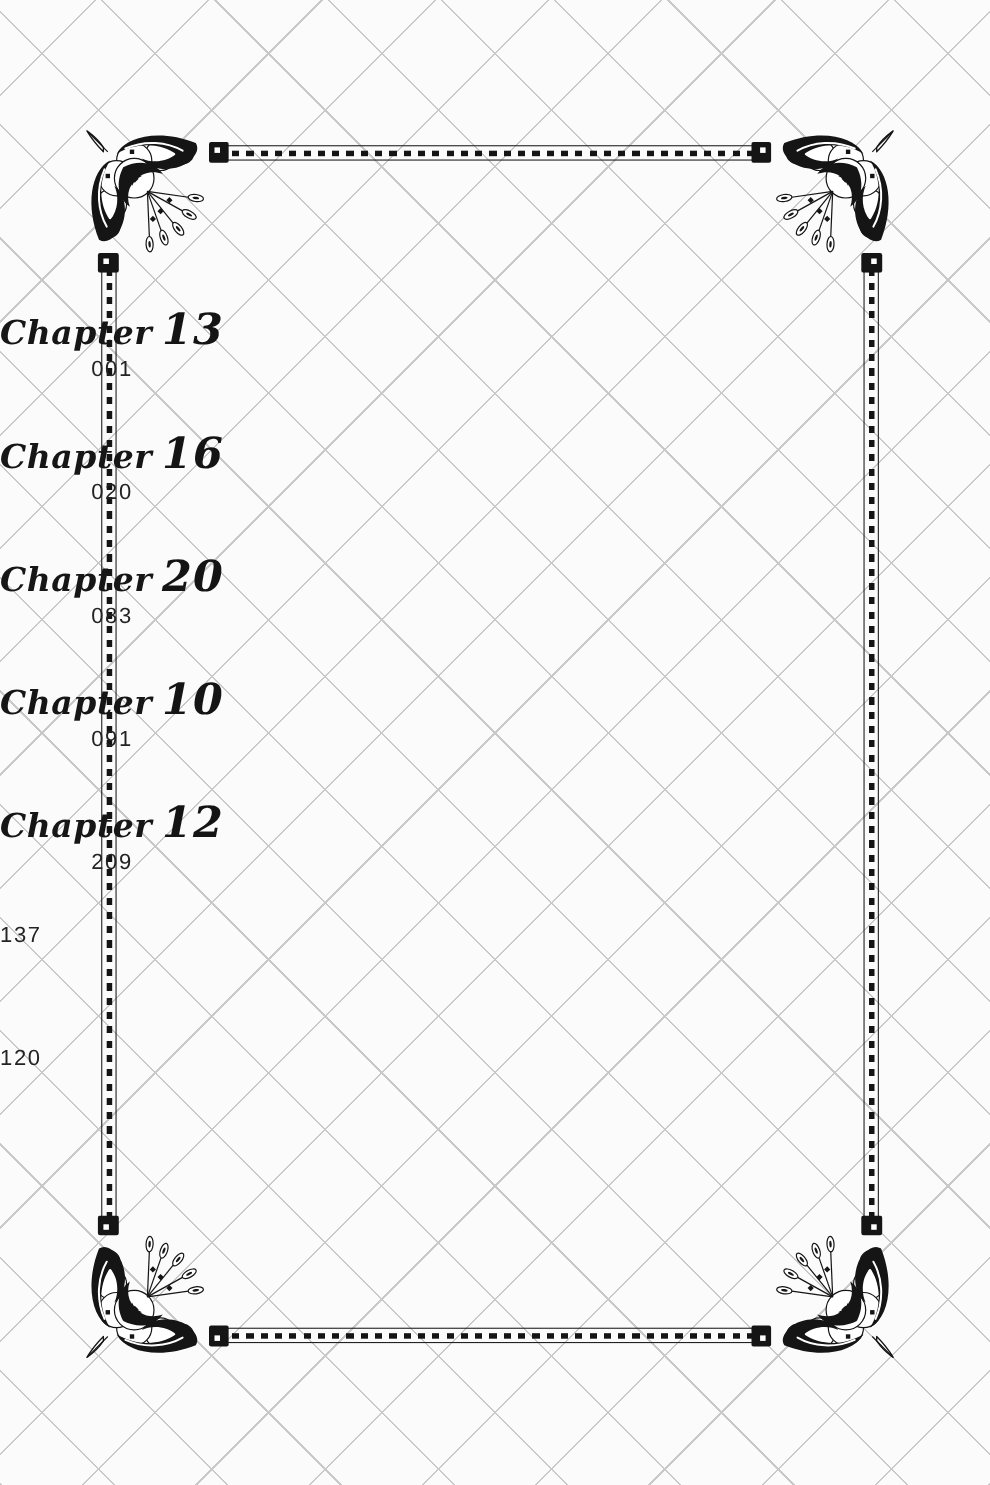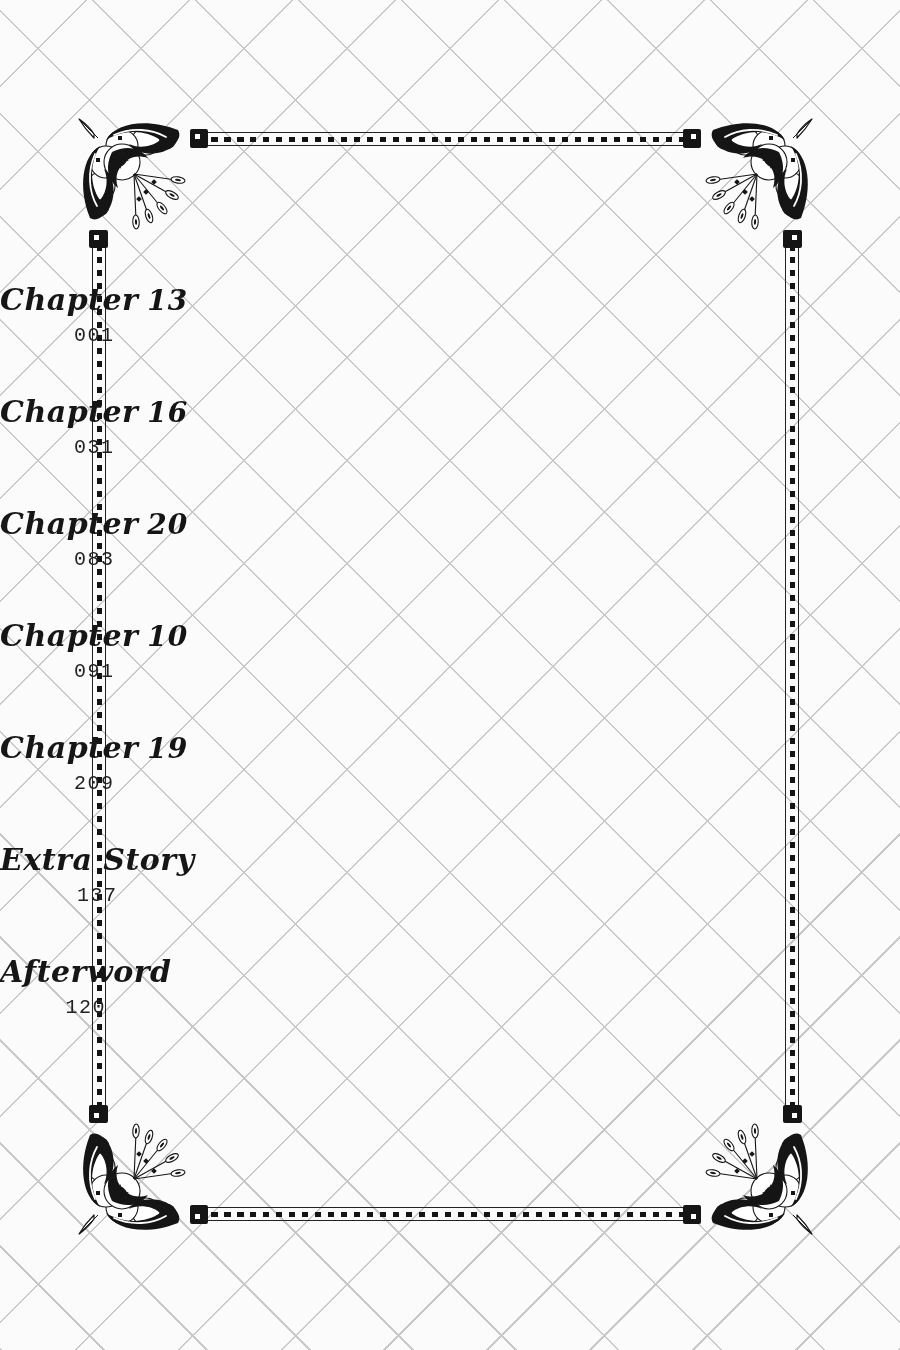--- a/index.html
+++ b/index.html
@@ -57,26 +57,26 @@
   .toc-label{
     font-family:"DejaVu Serif", serif;
     font-style:italic;font-weight:600;
     font-size:30px;line-height:46px;
     color:#161616;
     letter-spacing:.5px;
   }
   .toc-number{
     font-family:"DejaVu Serif", serif;
     font-style:italic;font-weight:700;
-    font-size:28px;line-height:46px;
+    font-size:39px;line-height:46px;
     color:#141414;
     letter-spacing:1px;
   }
   .toc-page{
-    font-family:Liberation Mono, monospace;
+    font-family:Liberation Sans, sans-serif;
     font-size:20px;line-height:26px;
     color:#232323;
     letter-spacing:1.5px;
   }
 </style>
 </head>
 <body>
 
 <div class="stage">
 
@@ -171,21 +171,21 @@
         <span class="toc-number remove-if-empty">13</span>
       </div>
       <div class="toc-page">001</div>
     </div>
 
     <div class="toc-entry">
       <div class="toc-title">
         <span class="toc-label remove-if-empty">Chapter</span>
         <span class="toc-number remove-if-empty">16</span>
       </div>
-      <div class="toc-page">031</div>
+      <div class="toc-page">020</div>
     </div>
 
     <div class="toc-entry">
       <div class="toc-title">
         <span class="toc-label remove-if-empty">Chapter</span>
         <span class="toc-number remove-if-empty">20</span>
       </div>
       <div class="toc-page">083</div>
     </div>
 
@@ -193,35 +193,27 @@
       <div class="toc-title">
         <span class="toc-label remove-if-empty">Chapter</span>
         <span class="toc-number remove-if-empty">10</span>
       </div>
       <div class="toc-page">091</div>
     </div>
 
     <div class="toc-entry">
       <div class="toc-title">
         <span class="toc-label remove-if-empty">Chapter</span>
-        <span class="toc-number remove-if-empty">19</span>
+        <span class="toc-number remove-if-empty">12</span>
       </div>
       <div class="toc-page">209</div>
     </div>
 
     <div class="toc-entry">
-      <div class="toc-title">
-        <span class="toc-label remove-if-empty">Extra Story</span>
-
-      </div>
       <div class="toc-page">137</div>
     </div>
 
     <div class="toc-entry">
-      <div class="toc-title">
-        <span class="toc-label remove-if-empty">Afterword</span>
-
-      </div>
       <div class="toc-page">120</div>
     </div>
 
   </div>
 </div>
 
 </body></html>

